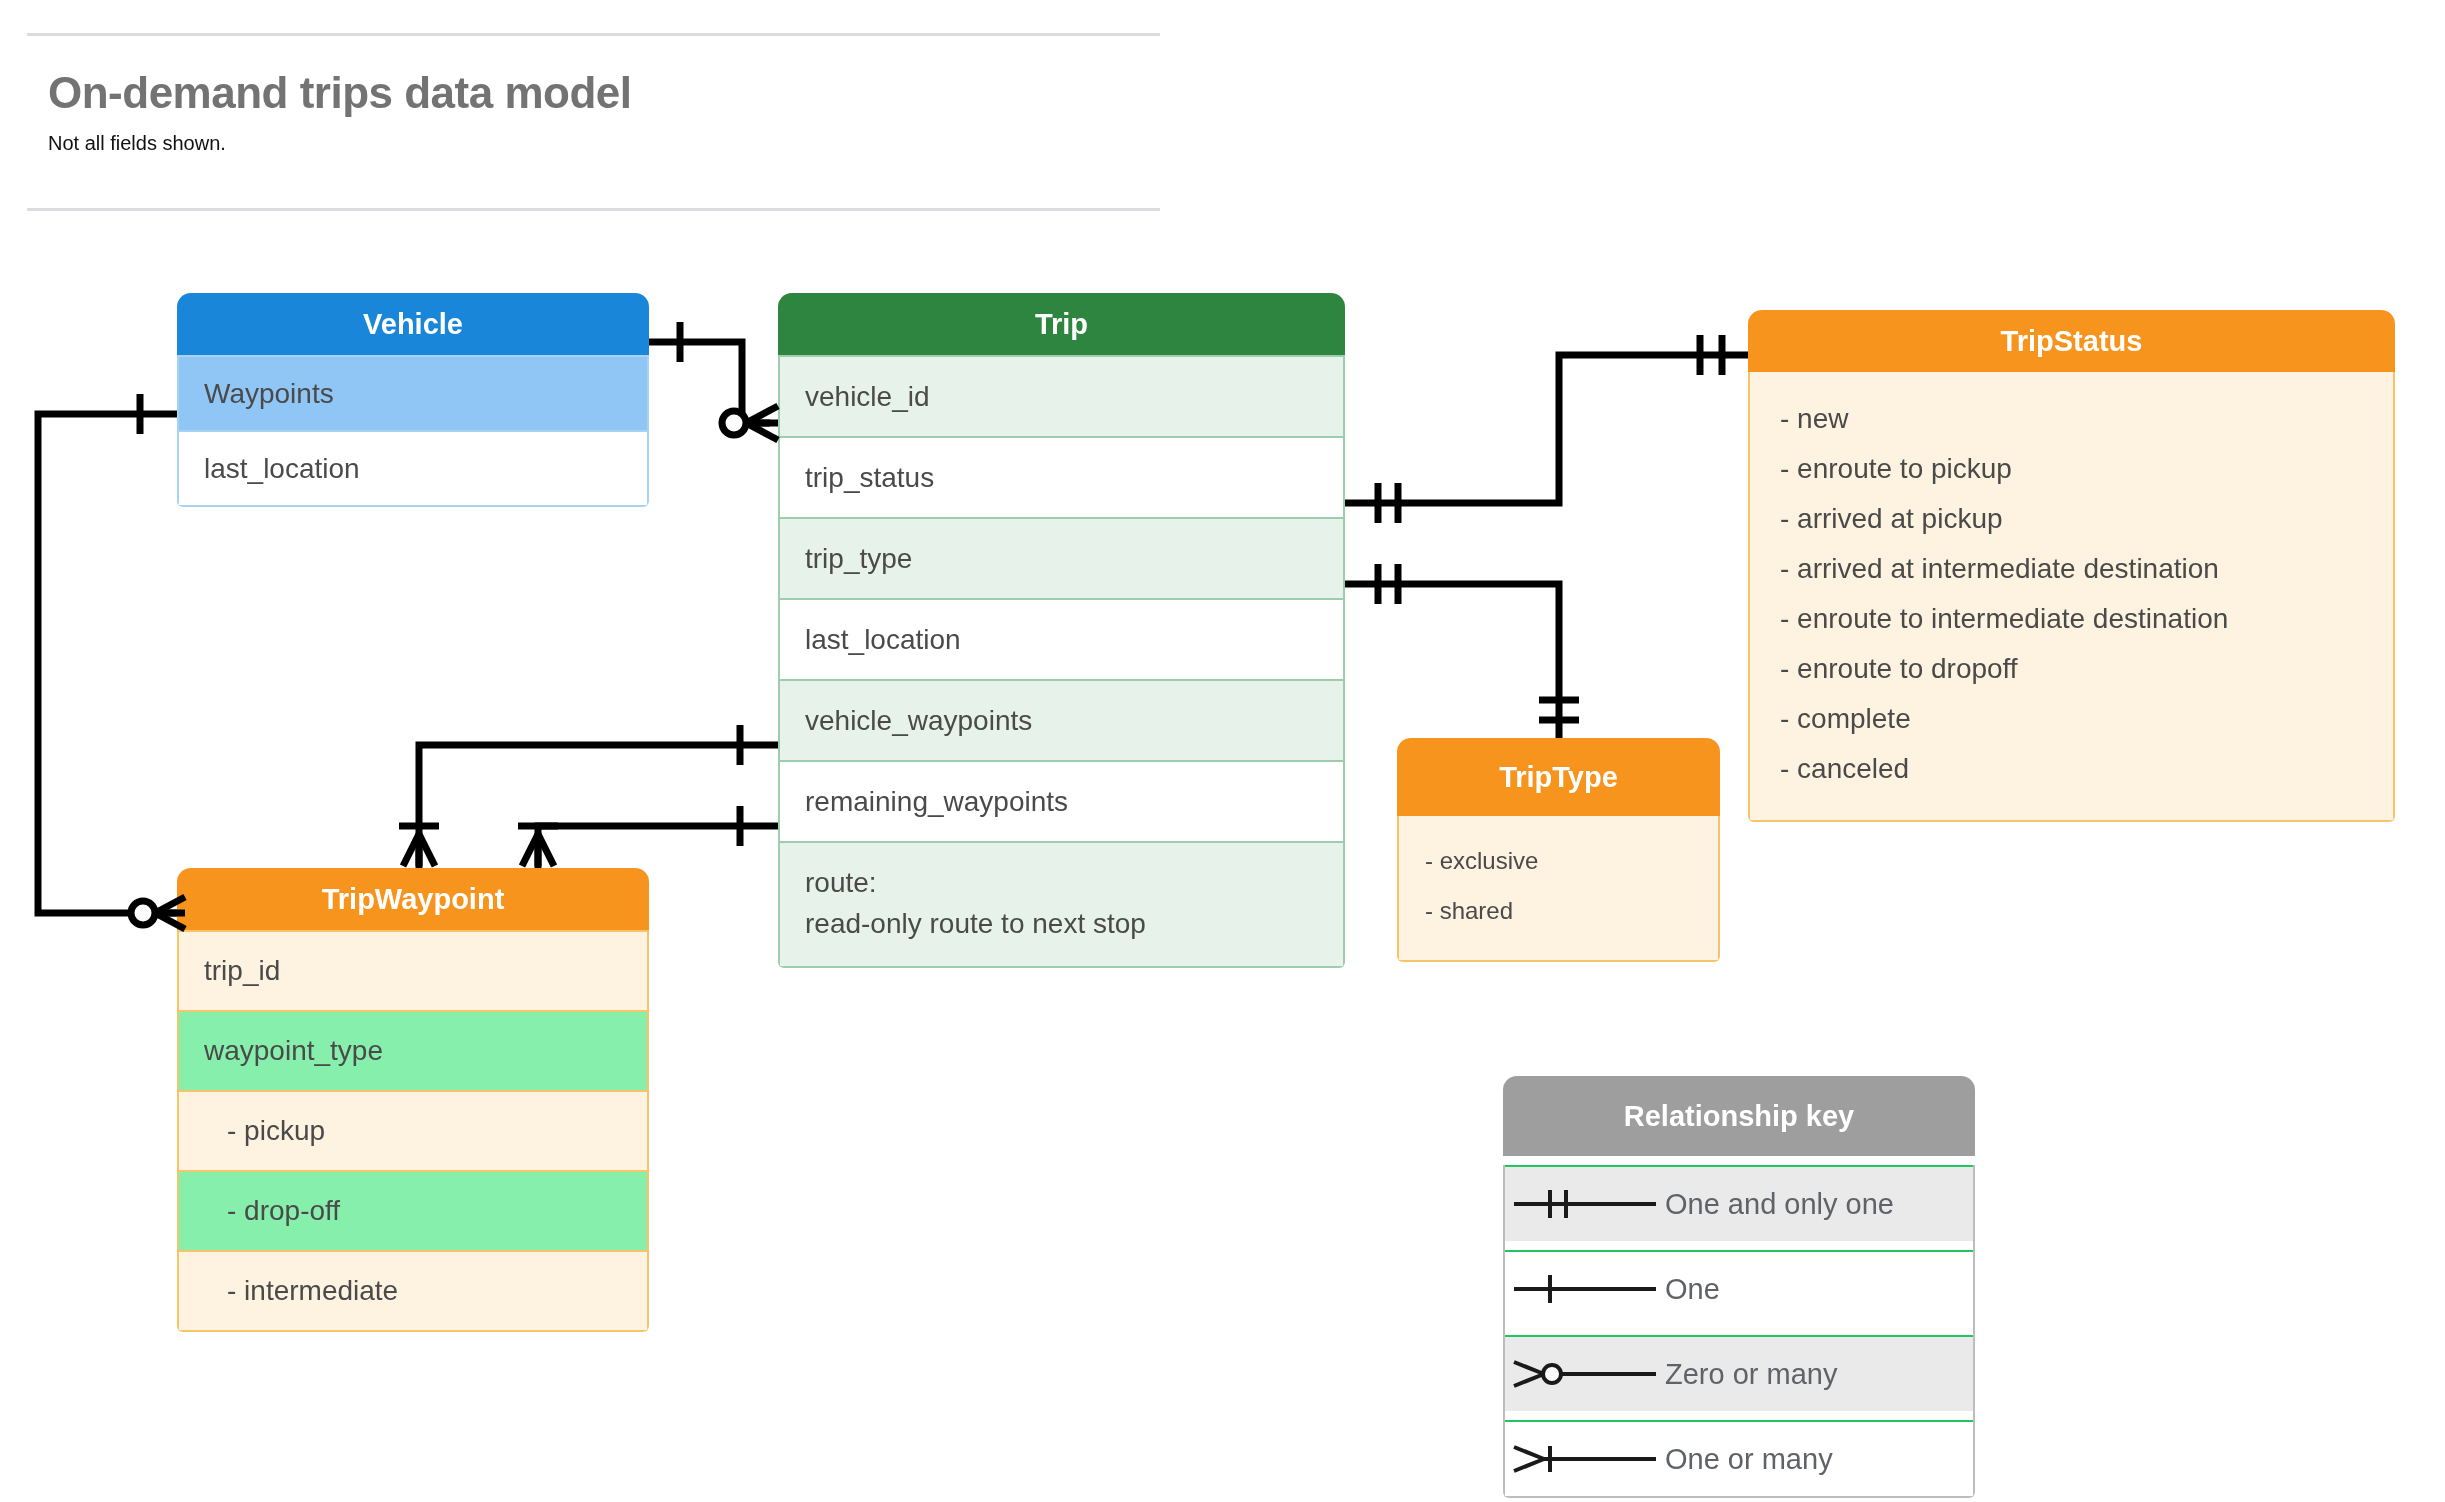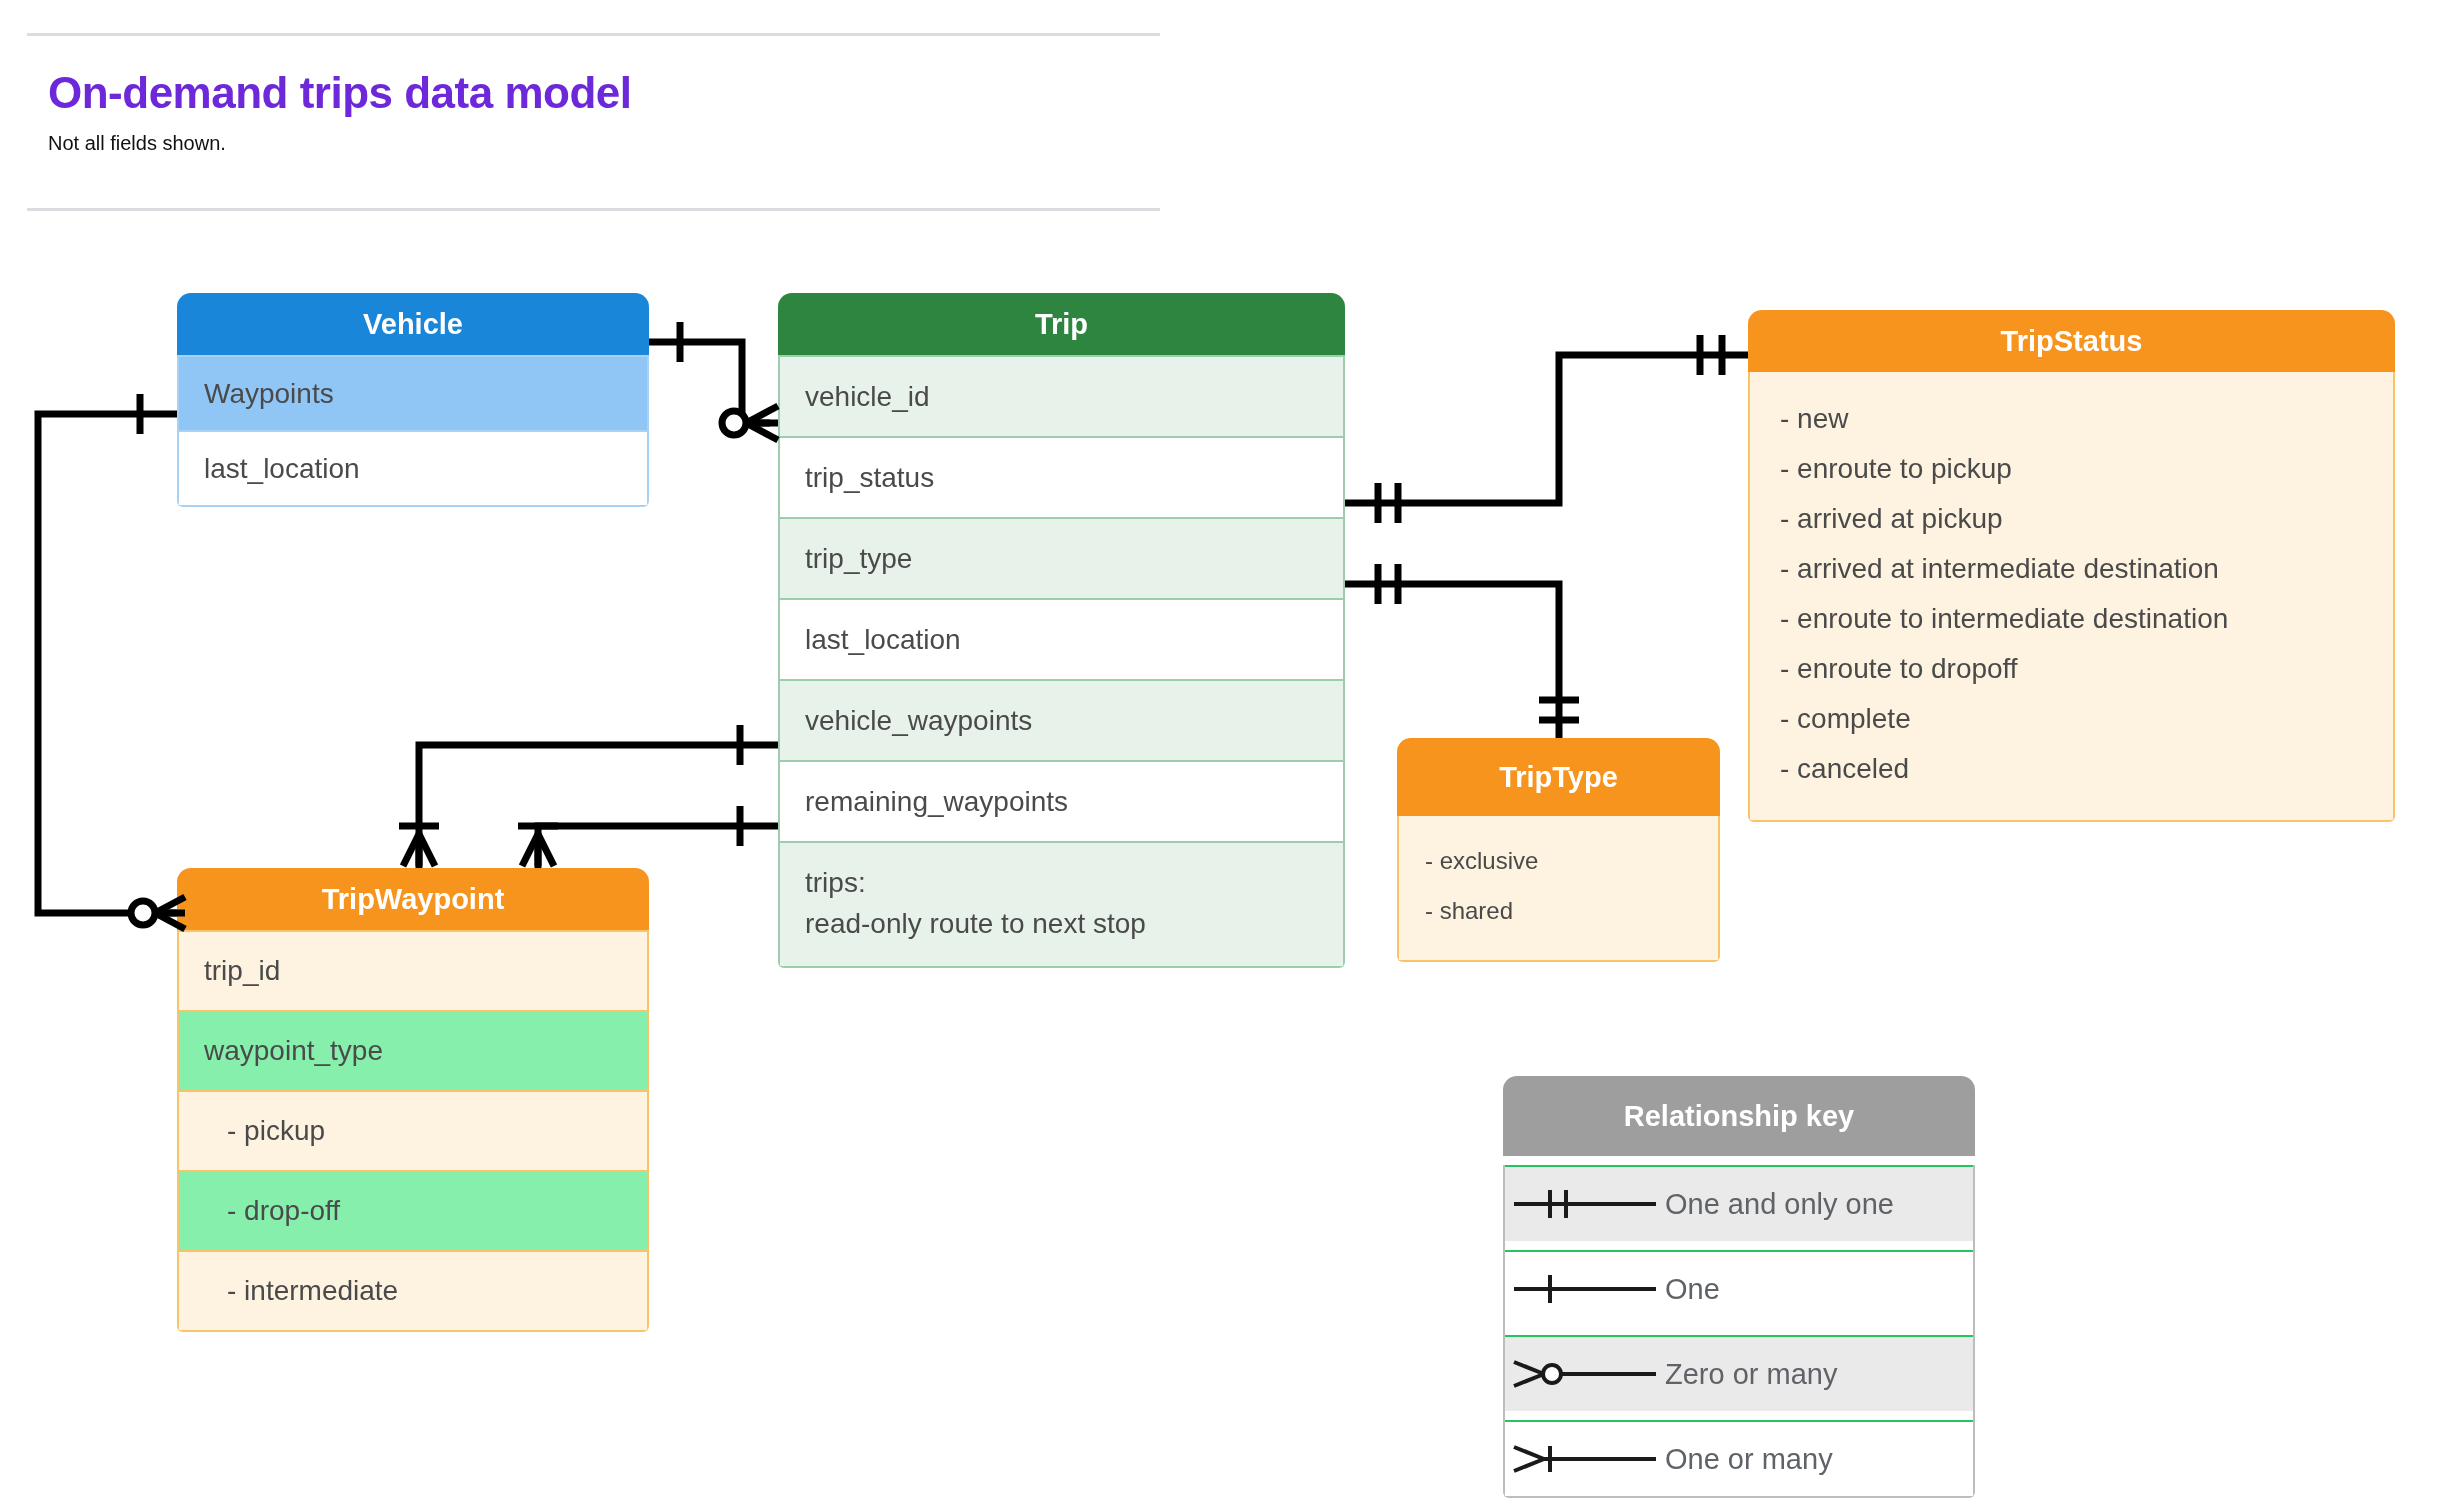--- a/index.html
+++ b/index.html
@@ -20,21 +20,21 @@
   #header-rule-top {
     position: absolute; left: 27px; top: 33px;
     width: 1133px; height: 3px; background: #dadce0;
   }
   #header-rule-bottom {
     position: absolute; left: 27px; top: 208px;
     width: 1133px; height: 3px; background: #dadce0;
   }
   #page-title {
     position: absolute; left: 48px; top: 68px;
-    font-size: 44px; font-weight: bold; color: #6d28d9;
+    font-size: 44px; font-weight: bold; color: #737373;
     letter-spacing: -0.5px; white-space: nowrap;
   }
   #page-subtitle {
     position: absolute; left: 48px; top: 132px;
     font-size: 20px; color: #111111; white-space: nowrap;
   }
 
   
   .entity {
     position: absolute;
@@ -183,21 +183,21 @@
       <div class="row plain">
         <span>last_location</span>
       </div>
       <div class="row alt">
         <span>vehicle_waypoints</span>
       </div>
       <div class="row plain">
         <span>remaining_waypoints</span>
       </div>
       <div class="row alt multiline">
-        <div>trips:</div>
+        <div>route:</div>
         <div>read-only route to next stop</div>
       </div>
     </div>
   </div>
 
   <div class="entity" id="tripwaypoint">
     <div class="entity-header">TripWaypoint</div>
     <div class="entity-body">
       <div class="row alt">
         <span>trip_id</span>

